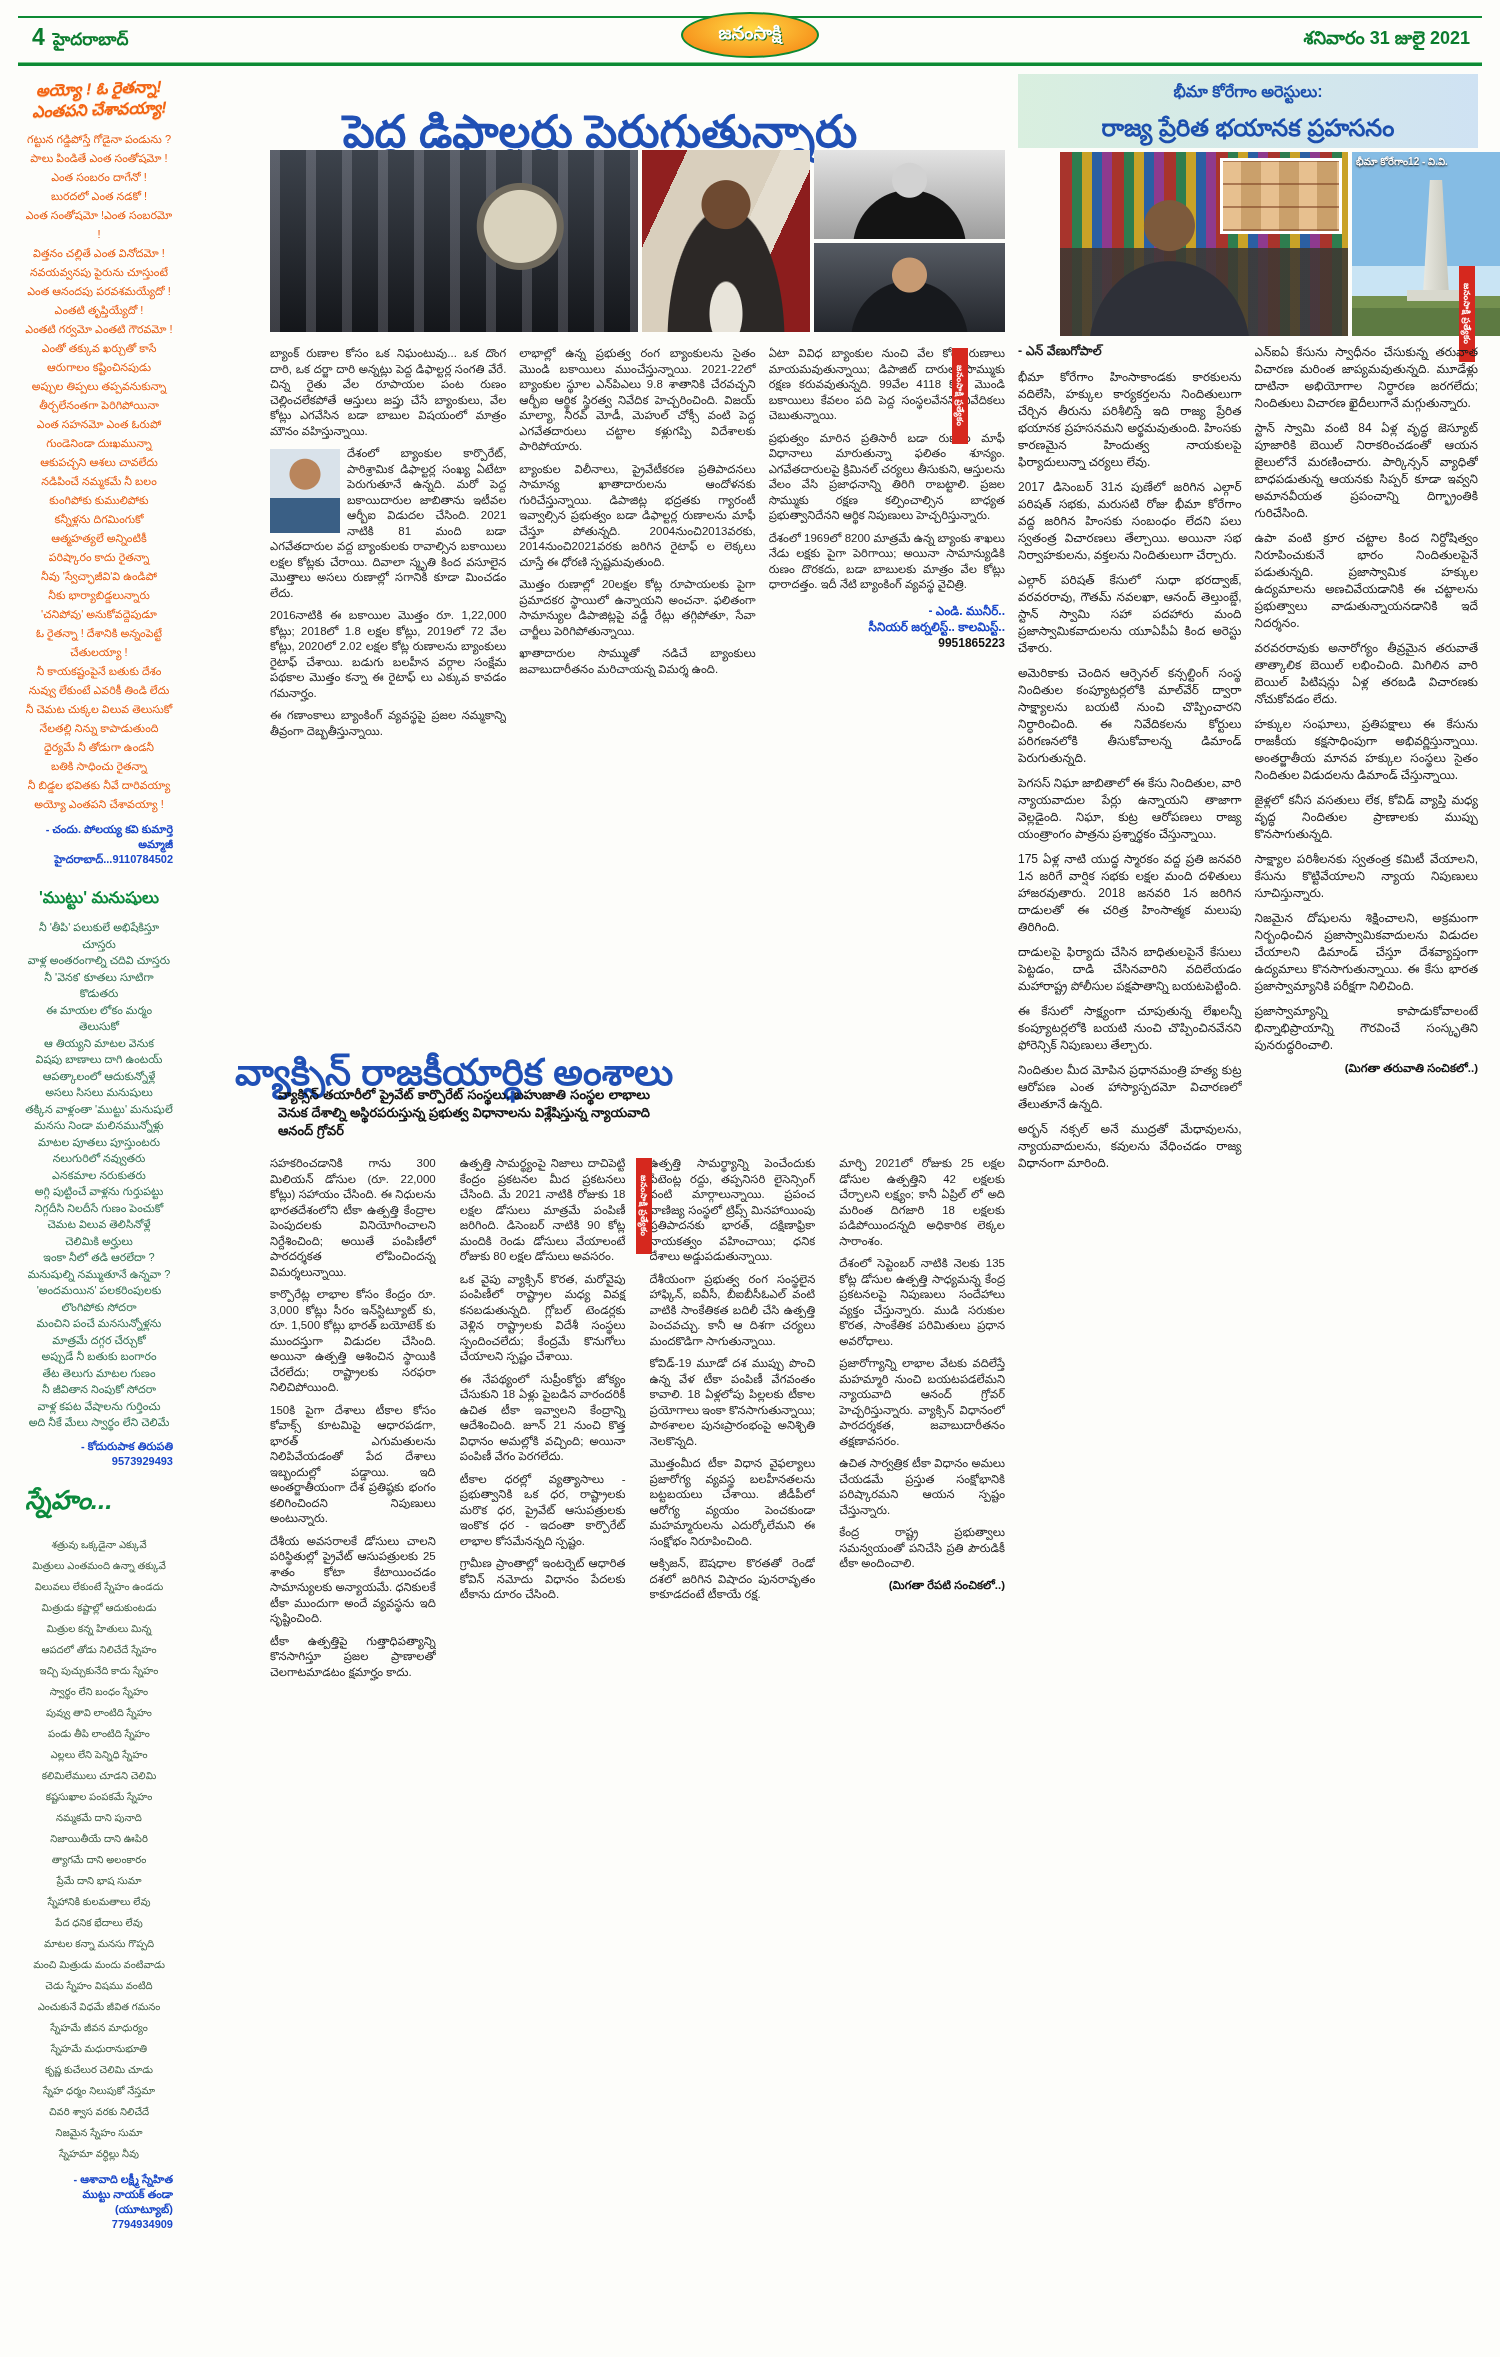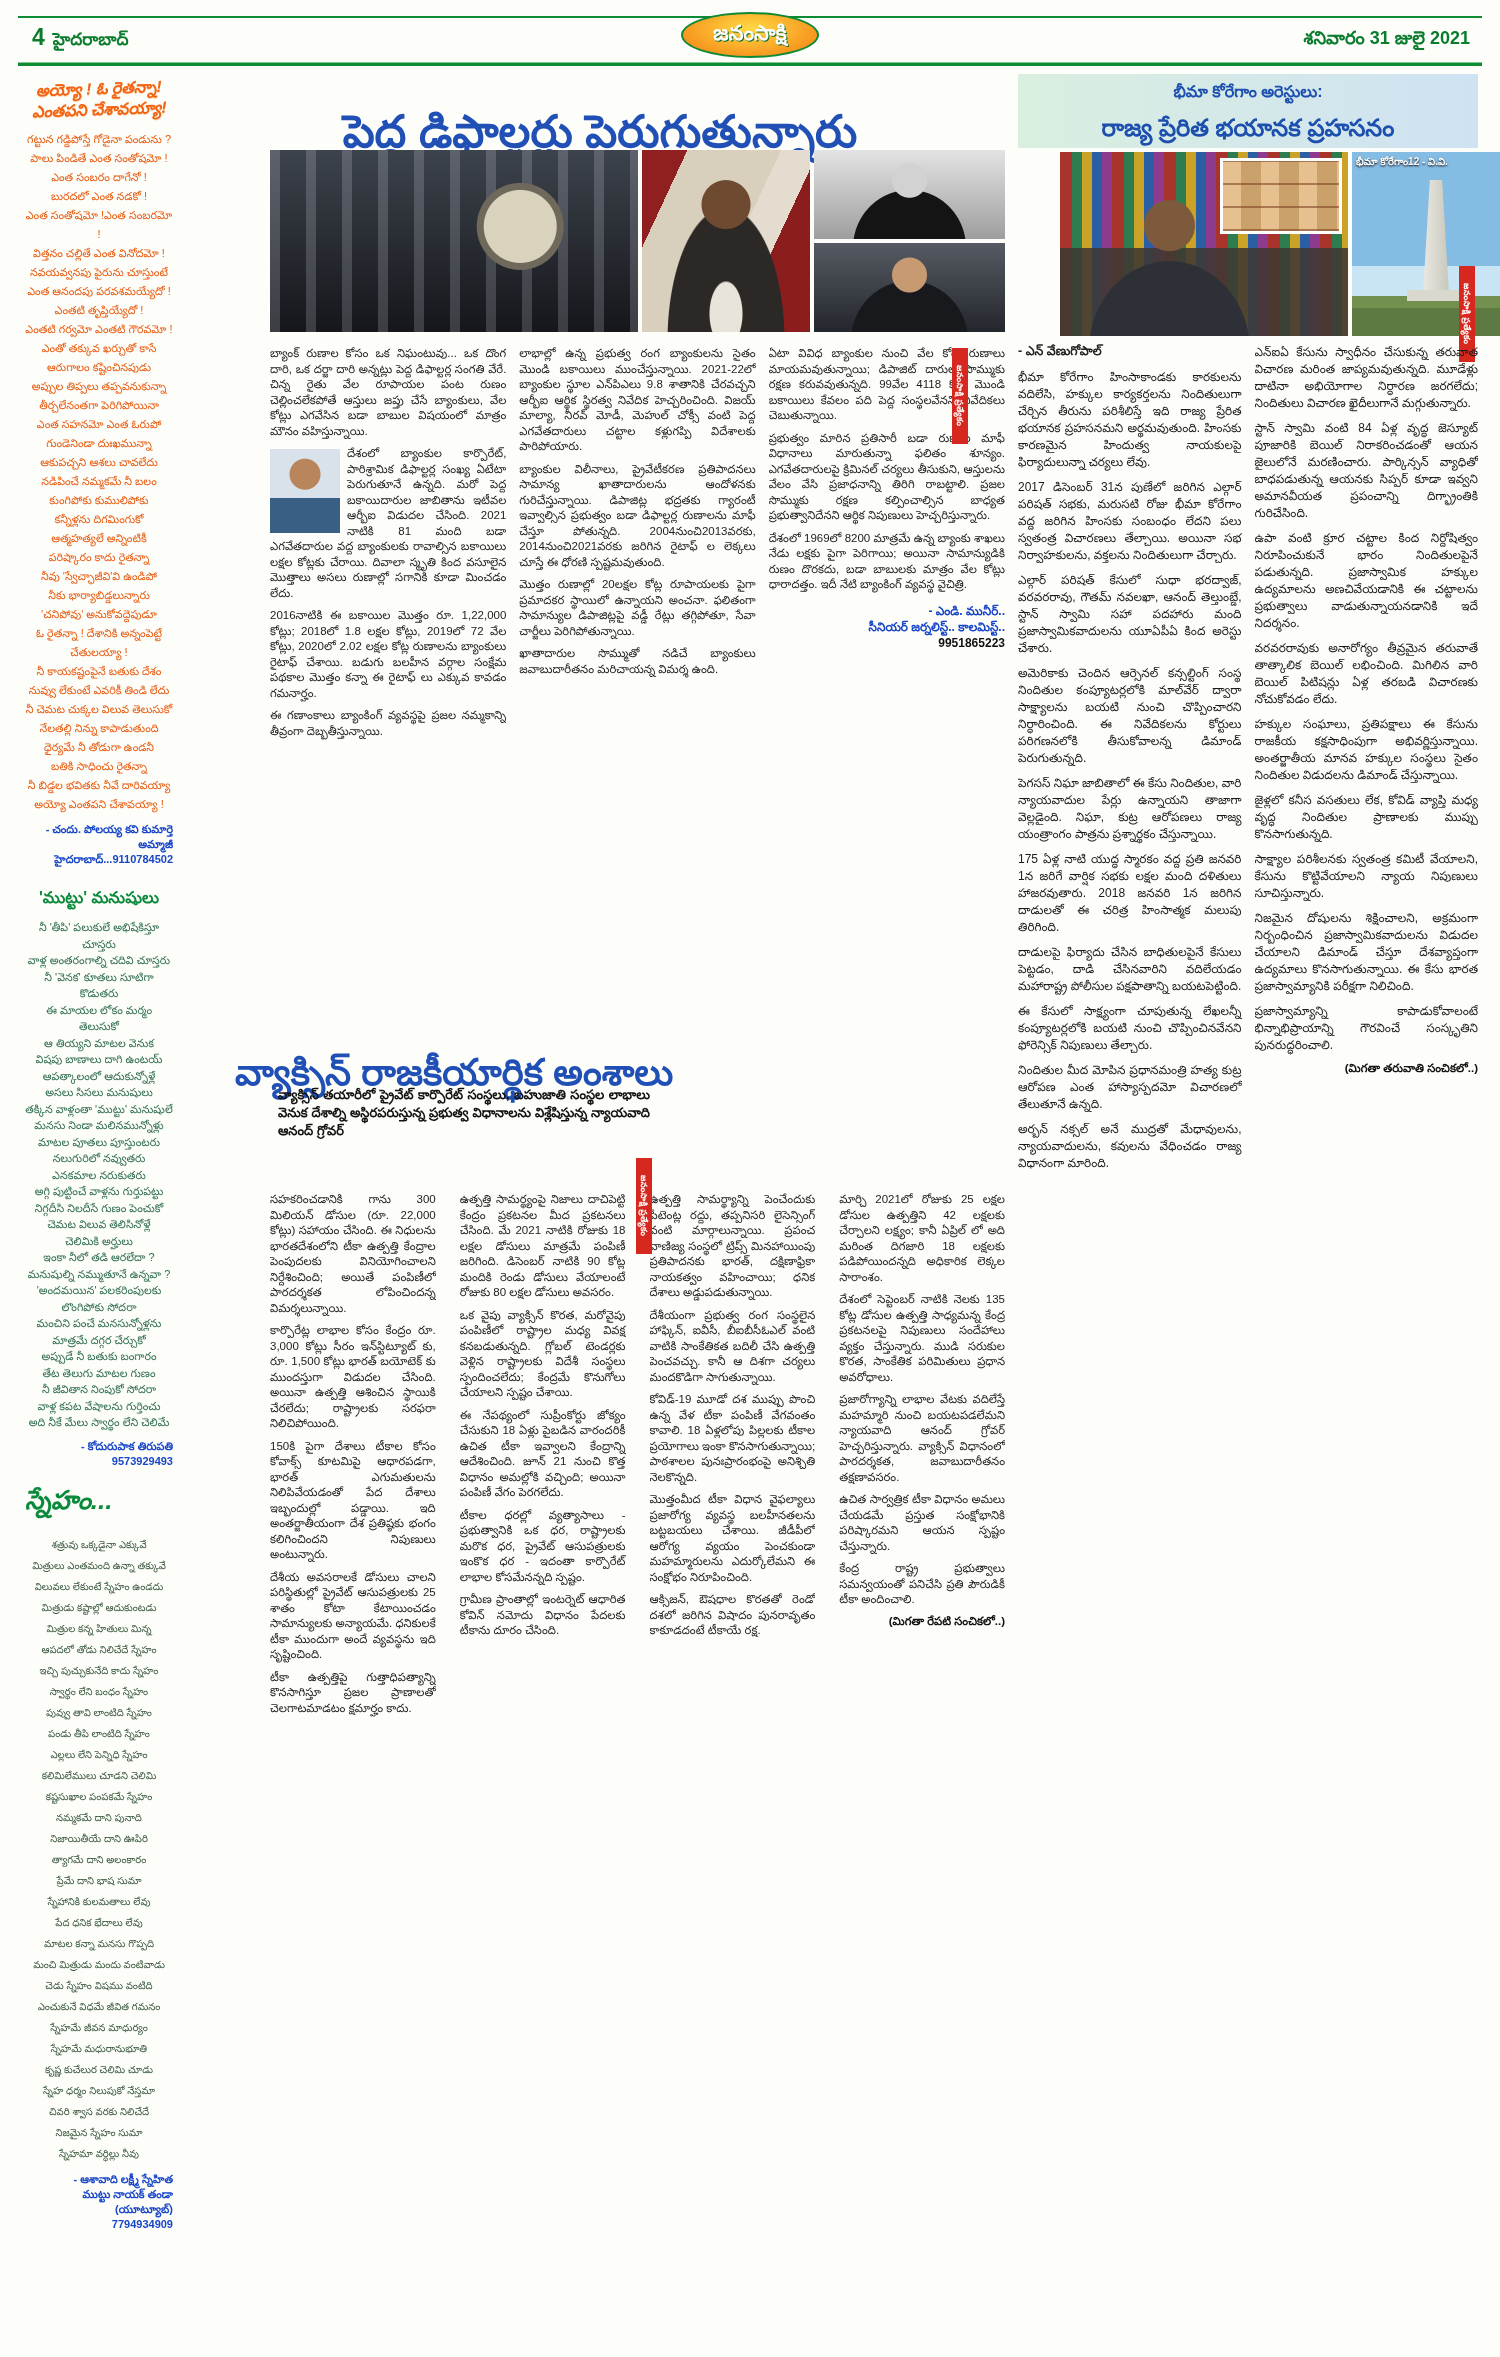--- a/index.html
+++ b/index.html
@@ -10,21 +10,21 @@
   #rule-a{position:absolute;left:18px;right:18px;top:16px;height:2px;background:#0d8a34;}
   #rule-b{position:absolute;left:18px;right:18px;top:62px;height:3px;background:#0d8a34;border-top:1px solid #7cc98f;}
   #hdr-left{position:absolute;left:32px;top:24px;color:#0b7c2e;font-weight:bold;}
   #hdr-left .pgno{font-size:23px;margin-right:8px;}
   #hdr-left .ed{font-size:17px;}
   #hdr-date{position:absolute;right:30px;top:28px;color:#0b7c2e;font-weight:bold;font-size:18px;}
   #hdr-logo{position:absolute;left:50%;top:12px;transform:translateX(-50%);
             width:134px;height:42px;border-radius:50%;
             background:radial-gradient(ellipse at 50% 35%,#ffd944 0%,#f7941d 75%);
             border:2px solid #0d8a34;display:flex;align-items:center;justify-content:center;
-            color:#fff;font-weight:800;font-size:21px;text-shadow:1px 1px 0 #0b6b28;}
+            color:#fff;font-weight:800;font-size:18px;text-shadow:1px 1px 0 #0b6b28;}
 
   
   #rail{position:absolute;left:25px;top:78px;width:148px;}
   .p1title{color:#f26312;font-weight:800;font-style:italic;font-size:16px;line-height:21px;
            text-align:center;transform:rotate(-2deg);margin-bottom:10px;text-shadow:0 1px 0 #ffd9b8;}
   .poemlines{text-align:center;}
   #p1lines div{color:#e8590c;font-size:11px;line-height:19px;}
   #p2lines div{color:#2f6d4f;font-size:11px;line-height:16.5px;}
   #p3lines div{color:#3c5a40;font-size:10px;line-height:21px;}
   .sign{margin:8px 0 16px 0;text-align:right;}
@@ -98,21 +98,21 @@
           writing-mode:vertical-rl;display:flex;align-items:center;justify-content:center;
           padding:5px 0;letter-spacing:.5px;}
   #tag-def{left:952px;top:348px;height:86px;}
   #tag-vac{left:636px;top:1158px;height:86px;}
   #tag-bhi{left:1459px;top:266px;height:86px;}
 
   
   .bodycols{display:flex;}
   .ncol{flex:1;overflow:hidden;}
   #c-art1{position:absolute;left:270px;top:346px;width:735px;height:662px;gap:13px;}
-  #c-art2{position:absolute;left:270px;top:1192px;width:735px;height:1158px;gap:24px;}
+  #c-art2{position:absolute;left:270px;top:1156px;width:735px;height:1158px;gap:24px;}
   #r-art{position:absolute;left:1018px;top:344px;width:460px;height:1986px;gap:13px;}
   #c-art1 p,#c-art1 .pwrap,#c-art2 p{font-size:11.5px;line-height:15.5px;text-align:justify;margin:0 0 7px 0;color:#1c1c1c;}
   #r-art p{font-size:12px;line-height:17px;text-align:justify;margin:0 0 8px 0;color:#1c1c1c;}
   .pwrap span{font-size:11.5px;line-height:15.5px;}
   #c-intro{position:absolute;left:278px;top:1086px;width:372px;font-weight:bold;font-size:13px;
            line-height:18px;text-align:justify;color:#111;}
   .byline{margin-top:10px;text-align:right;}
   .byline div{color:#1846c8;font-weight:bold;font-size:12px;line-height:16px;}
   .byline div:last-child{color:#111;}
   .cont{font-weight:bold;font-size:11.5px;text-align:right;color:#111;margin-top:6px;}

